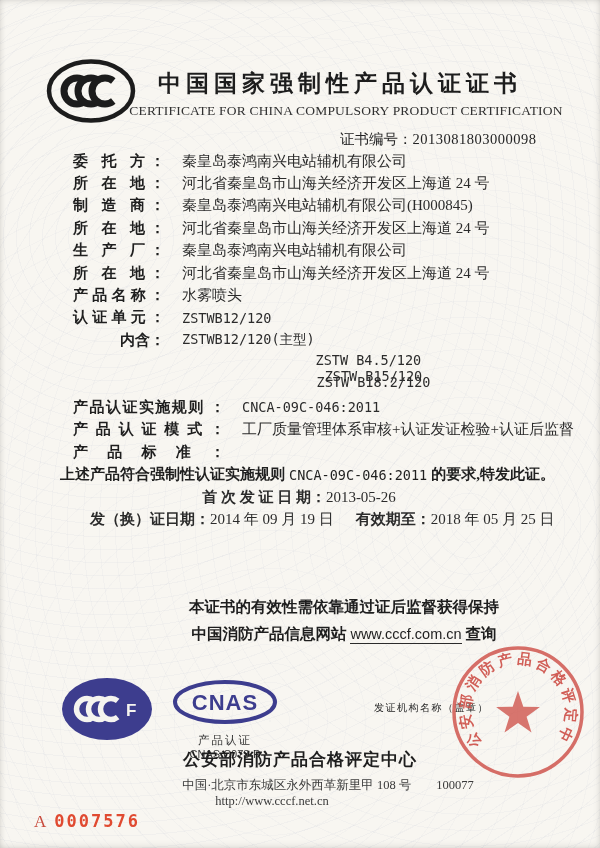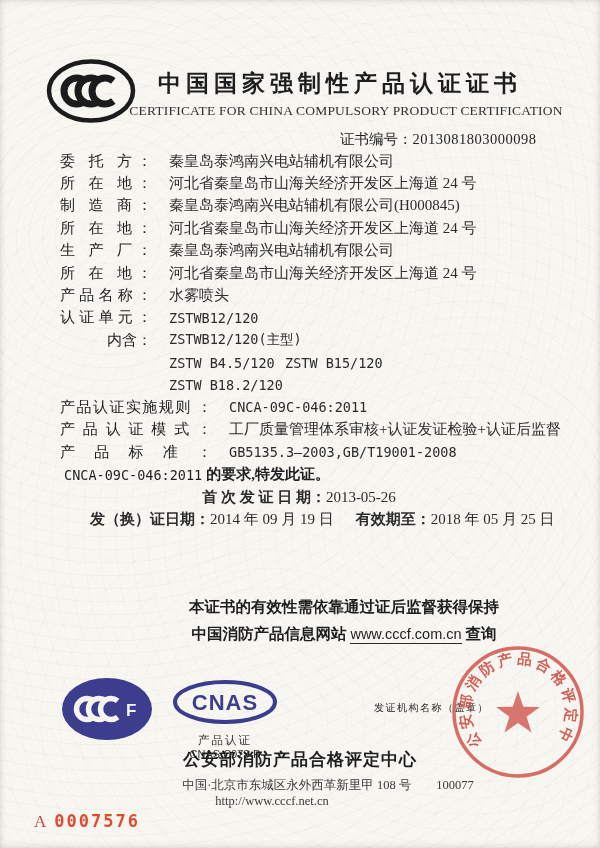--- a/index.html
+++ b/index.html
@@ -26,27 +26,27 @@
   .title-cn{top:68px;left:120px;width:440px;text-align:center;
     font-size:23px;font-weight:700;letter-spacing:5px;color:#1d1d1d;white-space:nowrap;}
   .title-en{top:103px;left:108px;width:476px;text-align:center;
     font-family:Liberation Serif, serif;
     font-size:13.5px;color:#303030;letter-spacing:0.2px;white-space:nowrap;}
   .cert-no{top:130px;left:340px;font-size:14.5px;color:#242424;white-space:nowrap;}
   .cert-no .num{letter-spacing:0.5px;}
   
   .body-block{top:150px;left:60px;width:518px;font-size:15px;}
   .row{height:22.4px;display:flex;align-items:center;white-space:nowrap;}
-  .lbl{display:inline-block;width:92px;font-weight:400;color:#1f1f1f;
-    text-align:justify;text-align-last:justify;flex:0 0 auto;}
+  .lbl{display:inline-block;width:92px;font-weight:700;color:#1f1f1f;
+    text-align:justify;text-align-last:justify;flex:0 0 auto;margin-left:13px;}
   .lbl.compact{text-align:right;text-align-last:right;}
   .lbl.wide{width:152px;}
   .val{margin-left:17px;color:#2b2b2b;}
   .mono{font-family:"DejaVu Sans Mono","Liberation Mono",monospace;font-size:13.5px;}
-  .indent{padding-left:109px;}
+  .indent{padding-left:109px;flex-direction:column;}
   .col1{display:inline-block;width:116px;}
   .statement-row{font-weight:700;color:#1f1f1f;}
   .statement-row .code{font-weight:400;font-family:"DejaVu Sans Mono","Liberation Mono",monospace;font-size:13.5px;margin:0 4px;}
   .center-row{justify-content:center;padding-right:40px;}
   .center-row .b{font-weight:700;}
   .date-row{padding-left:30px;}
   .date-row .b{font-weight:700;}
   .date-row .gap{display:inline-block;width:22px;}
   
   .notice{top:593px;left:0;width:600px;text-align:center;font-size:15.5px;
@@ -137,23 +137,23 @@
     <div class="row">
       <span class="lbl wide">产品认证实施规则 ：</span>
       <span class="val mono">CNCA-09C-046:2011</span>
     </div>
     <div class="row">
       <span class="lbl wide">产 品 认 证 模 式 ：</span>
       <span class="val">工厂质量管理体系审核+认证发证检验+认证后监督</span>
     </div>
     <div class="row">
       <span class="lbl wide">产 品 标 准 ：</span>
-      <span class="val mono">GB5135.3—2003,GB/T19001-2008</span>
     </div>
     <div class="row statement-row">
+      <span>上述产品符合强制性认证实施规则</span>
       <span class="code">CNCA-09C-046:2011</span>
       <span>的要求,特发此证。</span>
     </div>
     <div class="row center-row">
       <span class="b">首 次 发 证 日 期：</span>
       <span>2013-05-26</span>
     </div>
     <div class="row date-row">
       <span class="b">发（换）证日期：</span>
       <span>2014 年 09 月 19 日</span>

